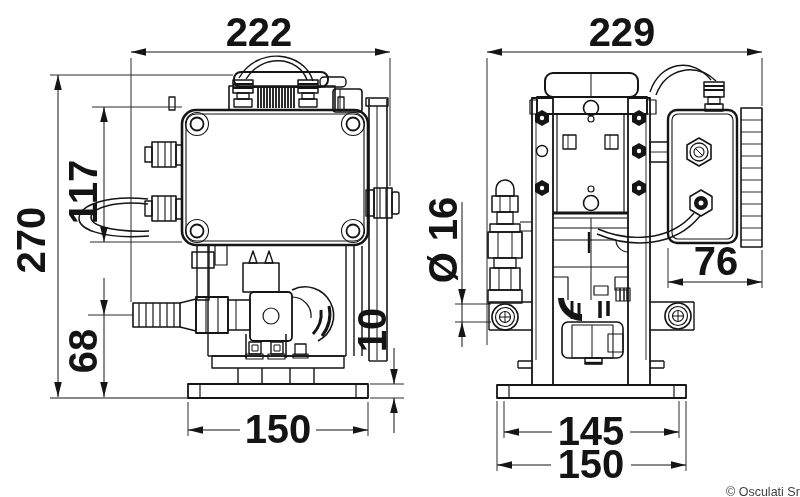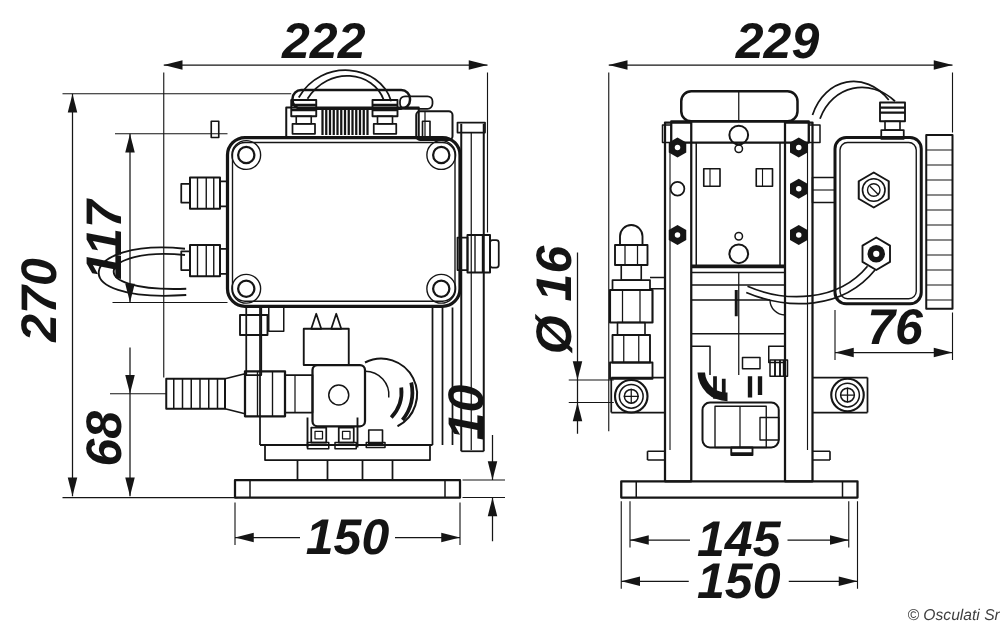--- a/index.html
+++ b/index.html
@@ -1,16 +1,16 @@
 <!DOCTYPE html>
 <html><head>
 <meta charset="utf-8">
 <style>
   html,body{margin:0;padding:0;background:#ffffff;}
-  .stage{width:800px;height:497px;background:#ffffff;position:relative;overflow:hidden;font-style:italic;}
+  .stage{width:800px;height:497px;background:#ffffff;position:relative;overflow:hidden;}
   svg{display:block;}
   .geo{stroke:#151515;fill:none;stroke-linejoin:round;stroke-linecap:butt;}
   .s09{stroke-width:.9}.s1{stroke-width:1}.s11{stroke-width:1.1}.s12{stroke-width:1.2}
   .s13{stroke-width:1.3}.s14{stroke-width:1.4}.s15{stroke-width:1.5}.s16{stroke-width:1.6}
   .s17{stroke-width:1.7}.s18{stroke-width:1.8}.s2{stroke-width:2}.s24{stroke-width:2.4}
   .s26{stroke-width:2.6}.s3{stroke-width:3}.s35{stroke-width:3.5}
   .ink{fill:#151515;stroke:none;}
   .dim{font-family:"Liberation Sans",sans-serif;font-weight:bold;font-size:40px;fill:#141414;}
   .mid{text-anchor:middle;}
   .copy{font-family:"Liberation Sans",sans-serif;font-size:12.5px;fill:#3f3f3f;}

